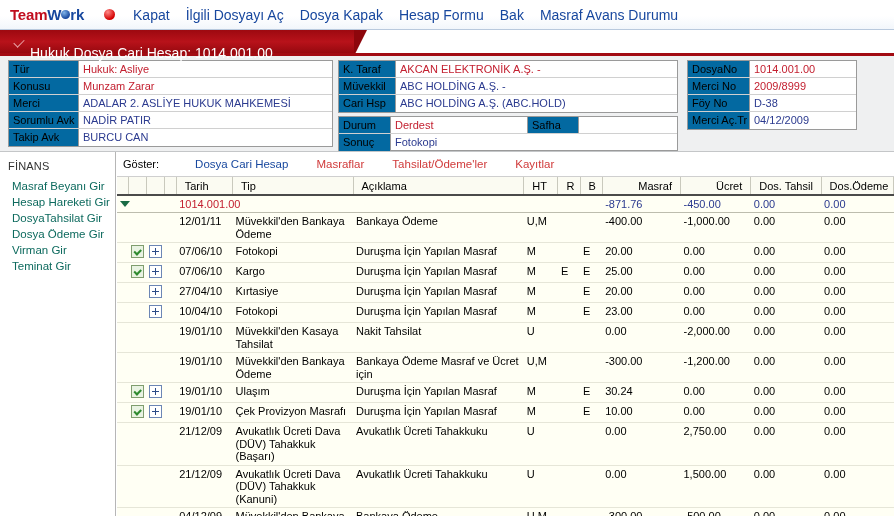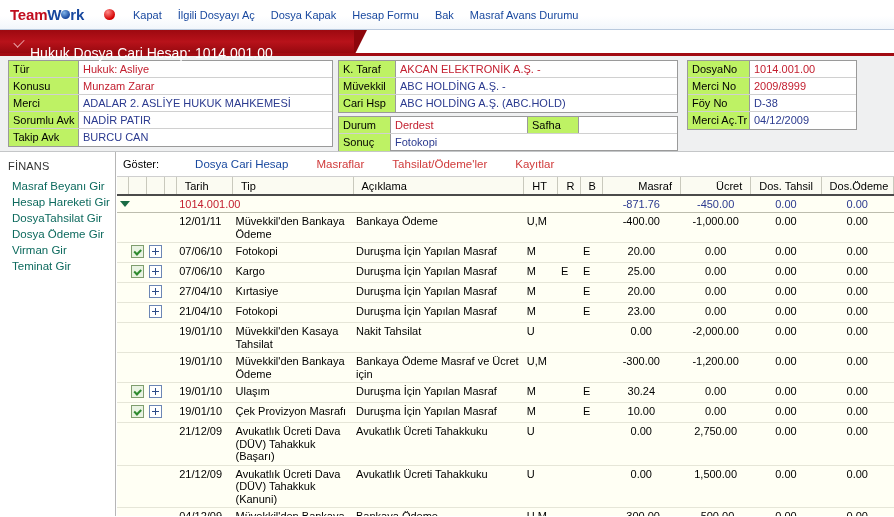--- a/index.html
+++ b/index.html
@@ -52,21 +52,21 @@
   }
   .redball {
     width: 11px; height: 11px;
     border-radius: 50%;
     background: radial-gradient(circle at 35% 28%, #ff8a88, #d40000 70%);
     margin-right: 10px;
     flex: none;
   }
   .menu-item {
     color: #17479e;
-    font-size: 11px;
+    font-size: 14px;
     padding: 2px 8px;
     white-space: nowrap;
     cursor: default;
   }
 
   
   .titlebar-wrap {
     position: relative;
     height: 26px;
     background: #ffffff;
@@ -132,21 +132,21 @@
     box-sizing: border-box;
   }
   .frow:last-child { border-bottom: none; }
   .flabel {
     flex: none;
     padding: 2px 0 0 4px;
     color: #000;
     font-size: 11px;
     border-right: 1px solid #9a9a9a;
     box-sizing: border-box;
-    background: #bef264;
+    background: #0369a1;
     white-space: nowrap;
     overflow: hidden;
   }
   .fval {
     flex: 1;
     padding: 2px 0 0 4px;
     font-size: 11px;
     white-space: nowrap;
     overflow: hidden;
     box-sizing: border-box;
@@ -245,21 +245,21 @@
   }
   table.g th.num { text-align: right; }
   table.g td {
     padding: 2px 3px;
     border-bottom: 1px solid #e6e6d8;
     vertical-align: top;
     box-sizing: border-box;
     overflow: hidden;
     background: #fffff4;
   }
-  td.num { text-align: center; white-space: nowrap; }
+  td.num { text-align: left; white-space: nowrap; }
   tr.grouprow td {
     border-bottom: 1px solid #bdbdae;
     background: #fffff4;
   }
   .group-label { color: #c32030; white-space: nowrap; }
   .group-num { color: #2b3a8f; }
   .caret {
     display: inline-block;
     width: 0; height: 0;
     border-left: 5px solid transparent;
@@ -546,21 +546,21 @@
                 <td class="num">20.00</td>
                 <td class="num">0.00</td>
                 <td class="num">0.00</td>
                 <td class="num">0.00</td>
               </tr>
               <tr>
                 <td></td>
                 <td></td>
                 <td><span class="icn-plus"></span></td>
                 <td></td>
-                <td>21/04/10</td>
+                <td>10/04/10</td>
                 <td>
                   <div class="cellwrap">Fotokopi</div>
                 </td>
                 <td>
                   <div class="cellwrap">Duruşma İçin Yapılan Masraf</div>
                 </td>
                 <td>M</td>
                 <td></td>
                 <td>E</td>
                 <td class="num">23.00</td>

